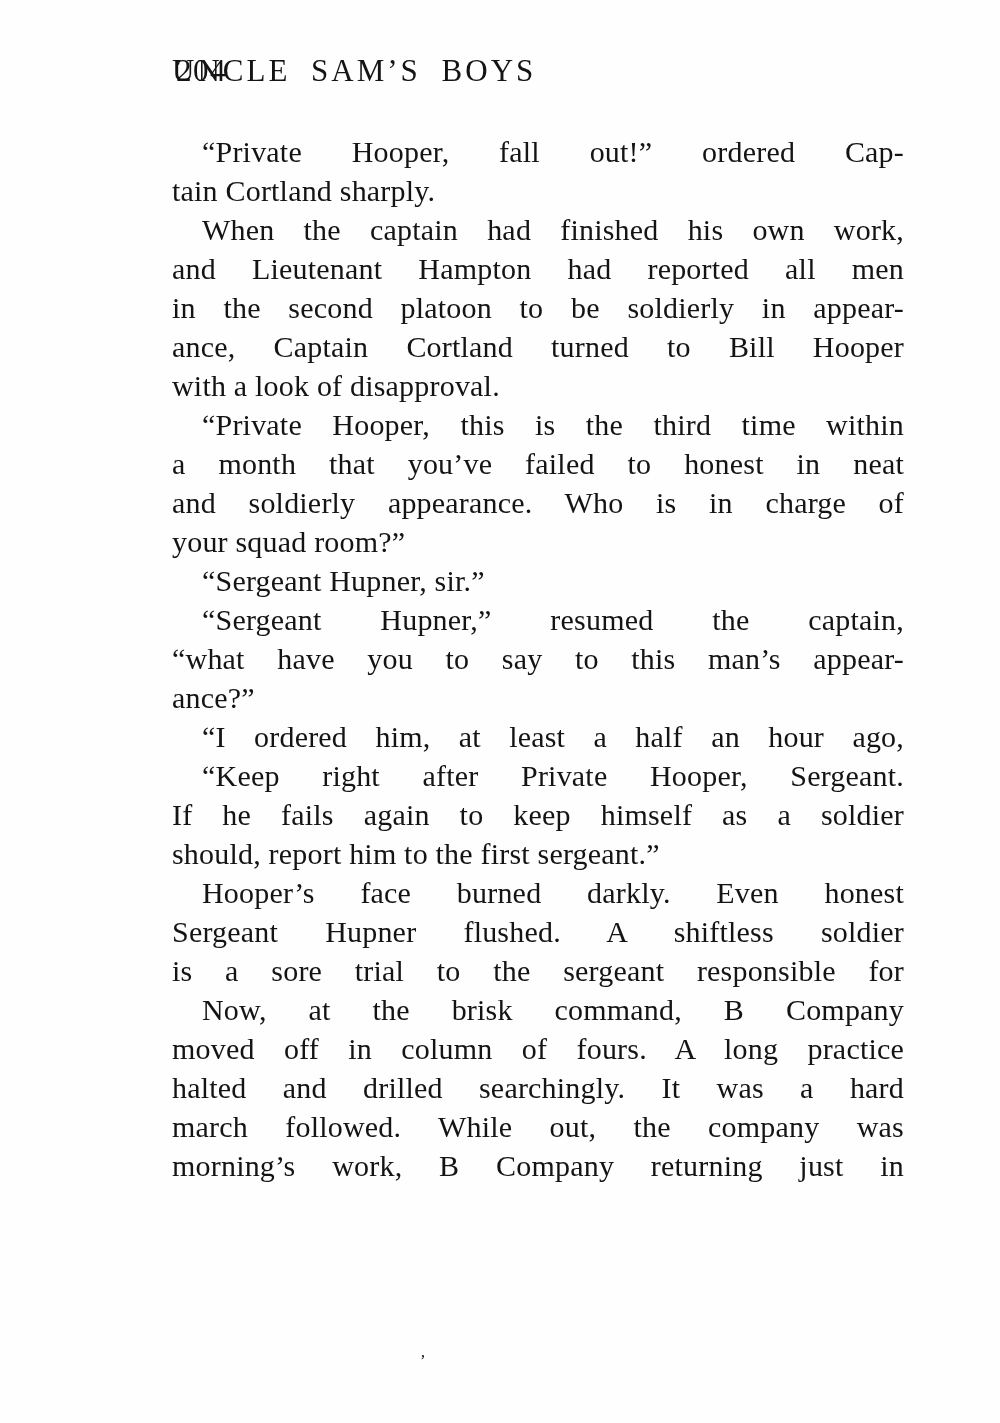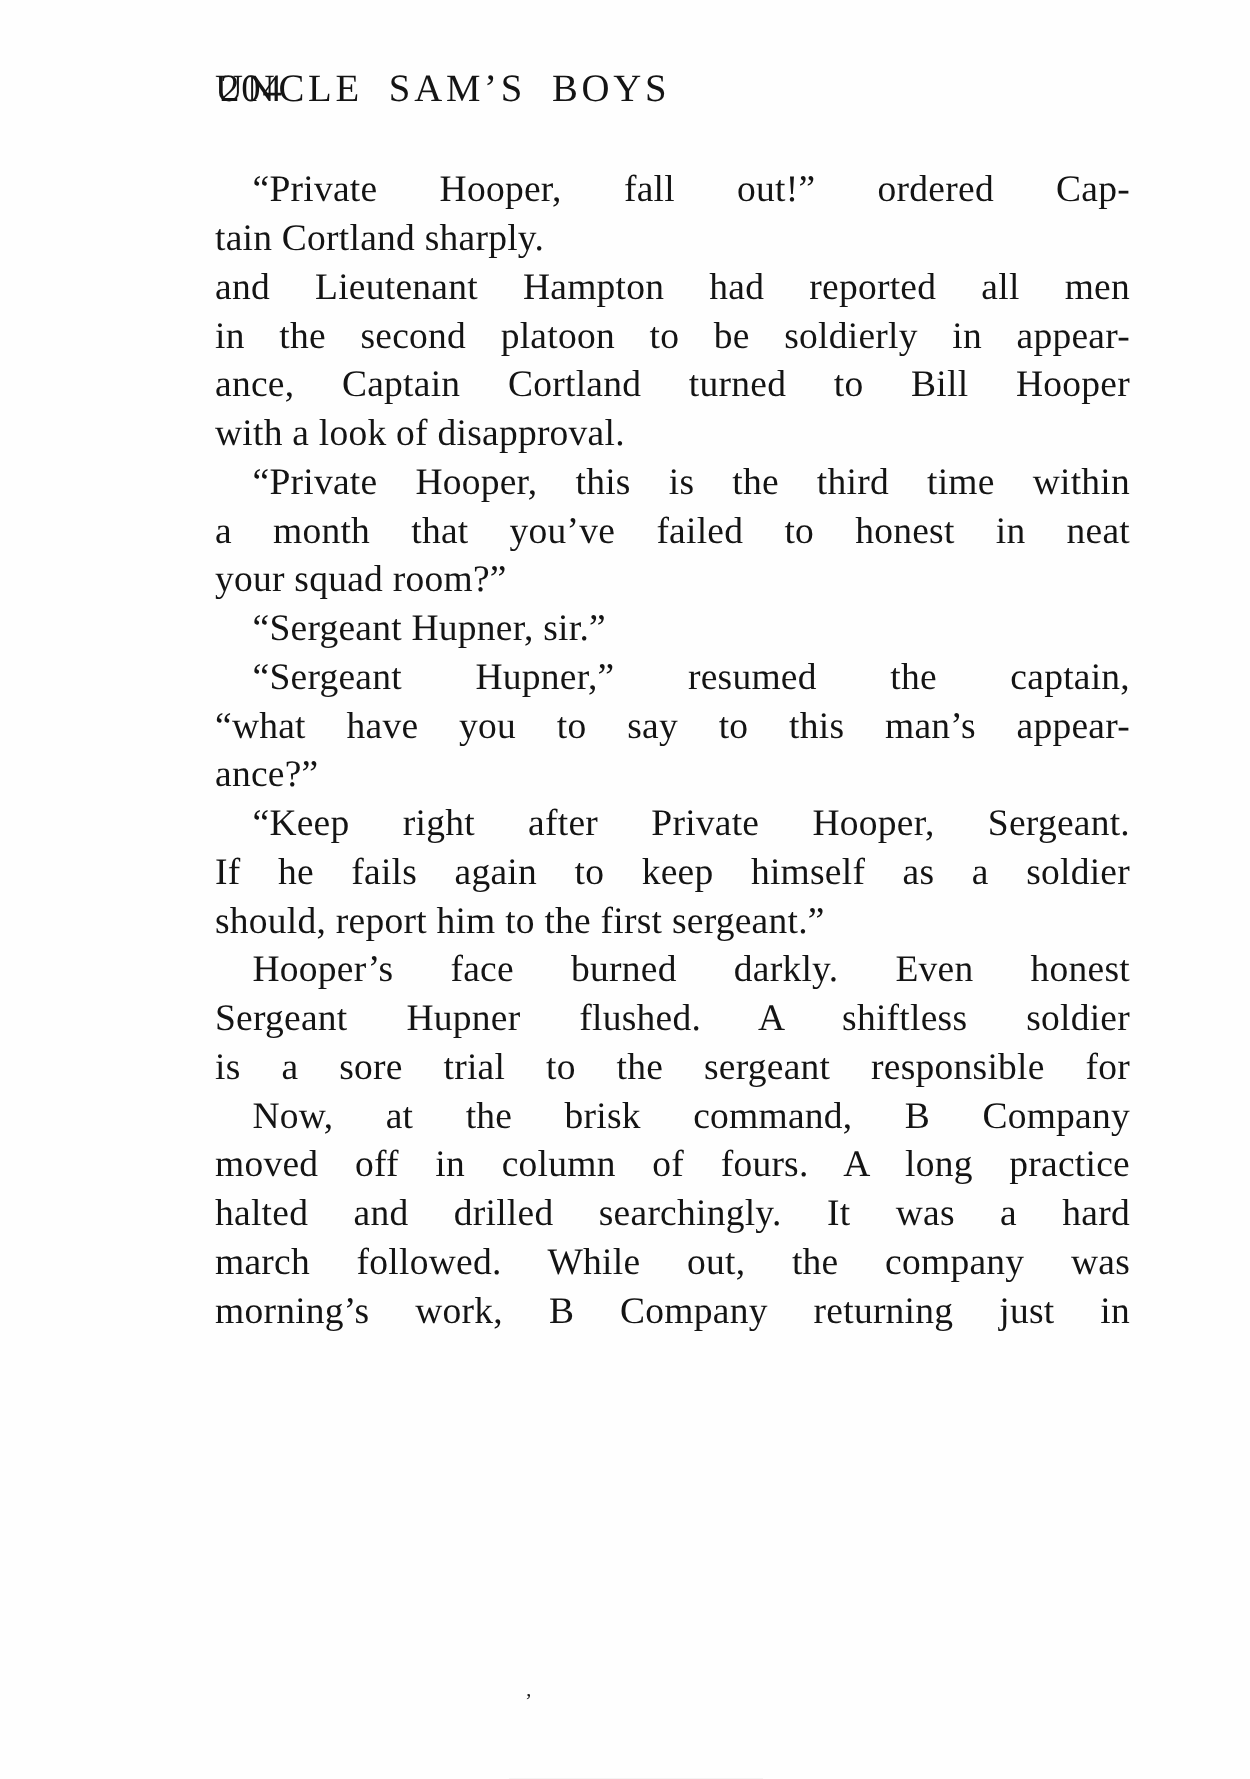--- a/index.html
+++ b/index.html
@@ -79,39 +79,42 @@
     <span class="folio">204</span>
     <span class="running-title">UNCLE SAM’S BOYS</span>
   </header>
 
   <main class="text-block" id="paragraphs">
       <div class="para">
         <div class="line first">“Private Hooper, fall out!” ordered Cap-</div>
         <div class="line last">tain Cortland sharply.</div>
       </div>
       <div class="para">
+        <div class="line first">When the captain had finished his own work,</div>
         <div class="line">and Lieutenant Hampton had reported all men</div>
         <div class="line">in the second platoon to be soldierly in appear-</div>
         <div class="line">ance, Captain Cortland turned to Bill Hooper</div>
         <div class="line last">with a look of disapproval.</div>
       </div>
       <div class="para">
         <div class="line first">“Private Hooper, this is the third time within</div>
         <div class="line">a month that you’ve failed to honest in neat</div>
+        <div class="line">and soldierly appearance. Who is in charge of</div>
         <div class="line last">your squad room?”</div>
       </div>
       <div class="para">
         <div class="line first last">“Sergeant Hupner, sir.”</div>
       </div>
       <div class="para">
         <div class="line first">“Sergeant Hupner,” resumed the captain,</div>
         <div class="line">“what have you to say to this man’s appear-</div>
         <div class="line last">ance?”</div>
       </div>
       <div class="para">
+        <div class="line first">“I ordered him, at least a half an hour ago,</div>
       </div>
       <div class="para">
         <div class="line first">“Keep right after Private Hooper, Sergeant.</div>
         <div class="line">If he fails again to keep himself as a soldier</div>
         <div class="line last">should, report him to the first sergeant.”</div>
       </div>
       <div class="para">
         <div class="line first">Hooper’s face burned darkly. Even honest</div>
         <div class="line">Sergeant Hupner flushed. A shiftless soldier</div>
         <div class="line">is a sore trial to the sergeant responsible for</div>

